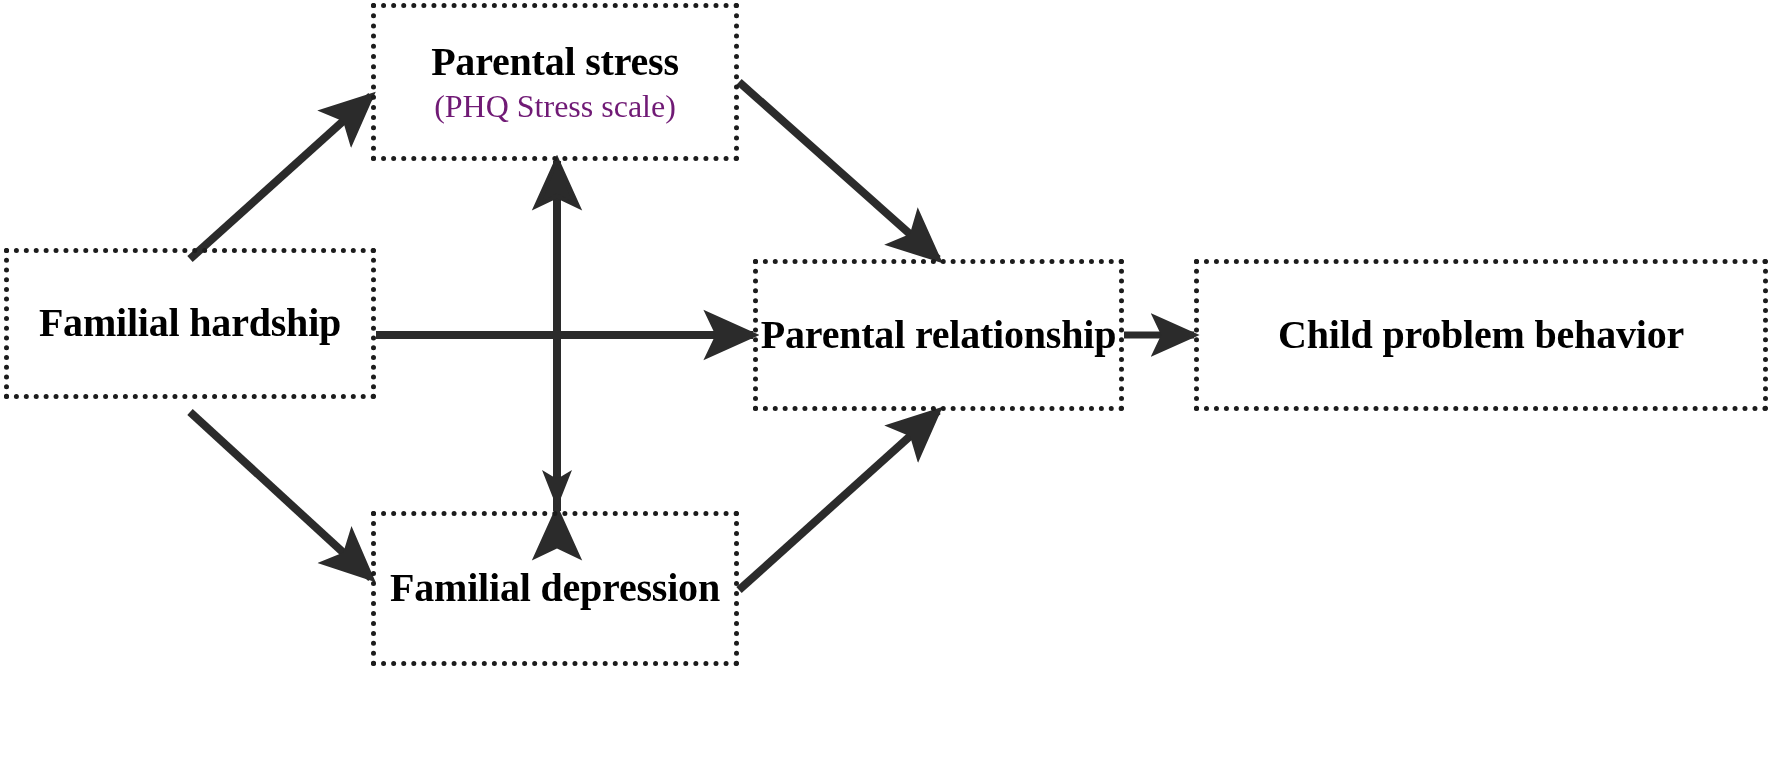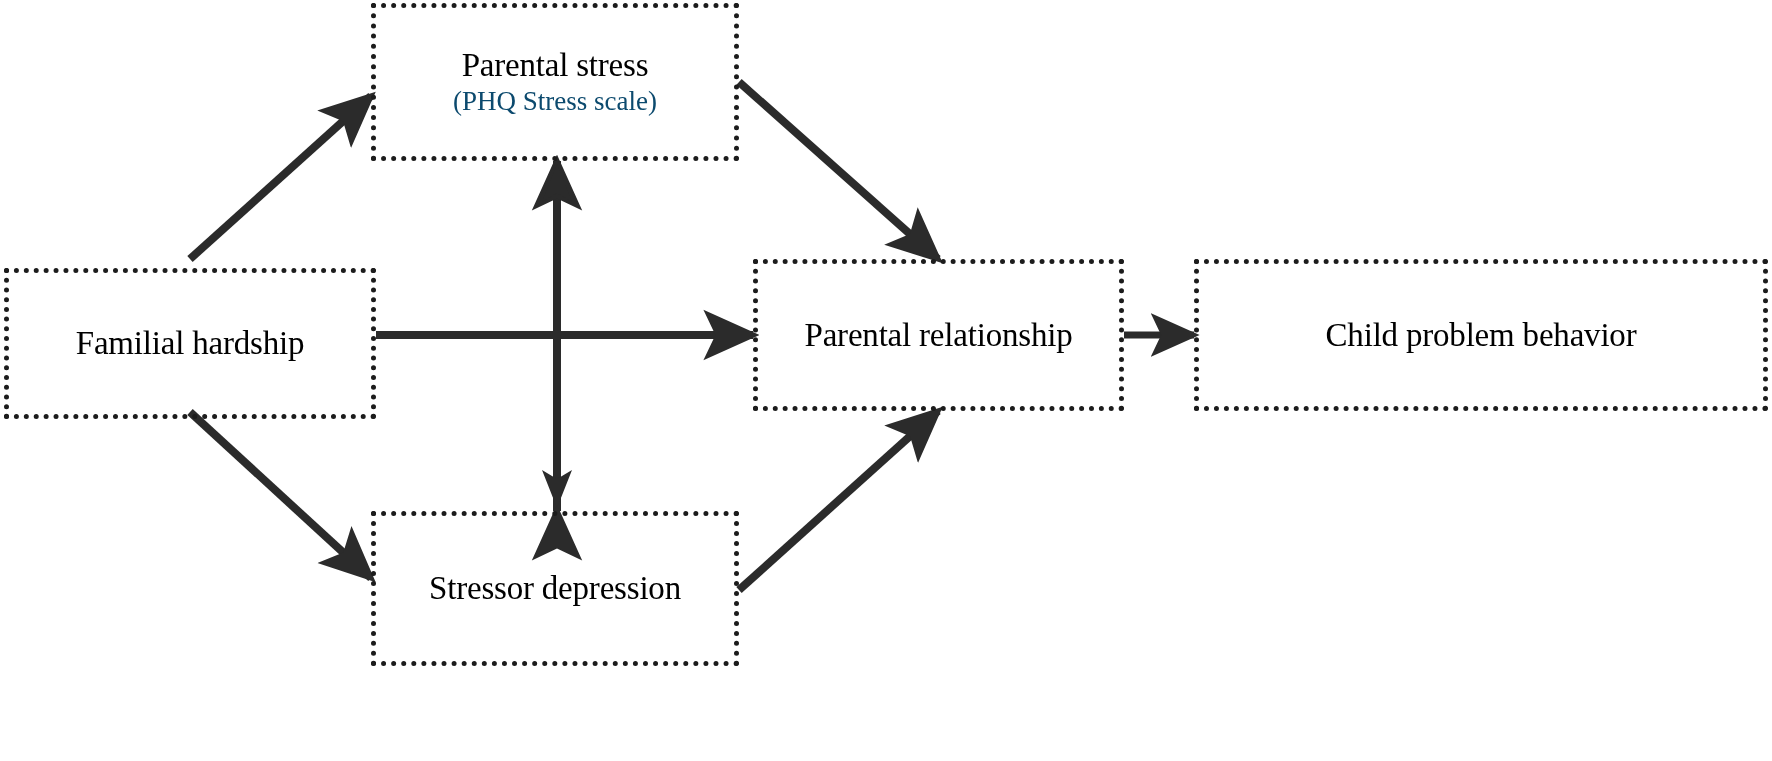--- a/index.html
+++ b/index.html
@@ -30,39 +30,39 @@
     border: 5px dotted #1c1c1c;
     background: transparent;
     display: flex;
     flex-direction: column;
     align-items: center;
     justify-content: center;
     text-align: center;
     padding: 4px 6px;
   }
   .node .title {
-    font-weight: normal;
-    font-size: 33px;
+    font-weight: bold;
+    font-size: 40px;
     line-height: 1.12;
     color: #000000;
     letter-spacing: -0.2px;
     white-space: nowrap;
   }
   .node .subtitle {
     font-weight: normal;
-    font-size: 27px;
+    font-size: 32px;
     line-height: 1.15;
-    color: #0c4a6e;
+    color: #701a75;
     margin-top: 3px;
     white-space: nowrap;
   }
 
   
   #node-parental-stress        { left: 371px;  top: 3px;   width: 368px; height: 158px; }
-  #node-familial-hardship      { left: 4px;    top: 268px; width: 372px; height: 151px; }
+  #node-familial-hardship      { left: 4px;    top: 248px; width: 372px; height: 151px; }
   #node-parental-relationship  { left: 753px;  top: 259px; width: 371px; height: 152px; gap: 20px; }
   #node-child-problem-behavior { left: 1194px; top: 259px; width: 574px; height: 152px; }
   #node-parental-depression    { left: 371px;  top: 511px; width: 368px; height: 155px; }
 </style>
 </head>
 <body>
 
 <div id="stage">
 
   <svg id="edges" viewBox="0 0 1772 761" width="1772" height="761" xmlns="http://www.w3.org/2000/svg">
@@ -101,16 +101,16 @@
 
   <div class="node" id="node-parental-relationship">
     <div class="title">Parental relationship</div>
   </div>
 
   <div class="node" id="node-child-problem-behavior">
     <div class="title">Child problem behavior</div>
   </div>
 
   <div class="node" id="node-parental-depression">
-    <div class="title">Stressor depression</div>
+    <div class="title">Familial depression</div>
   </div>
 
 </div>
 
 </body></html>

